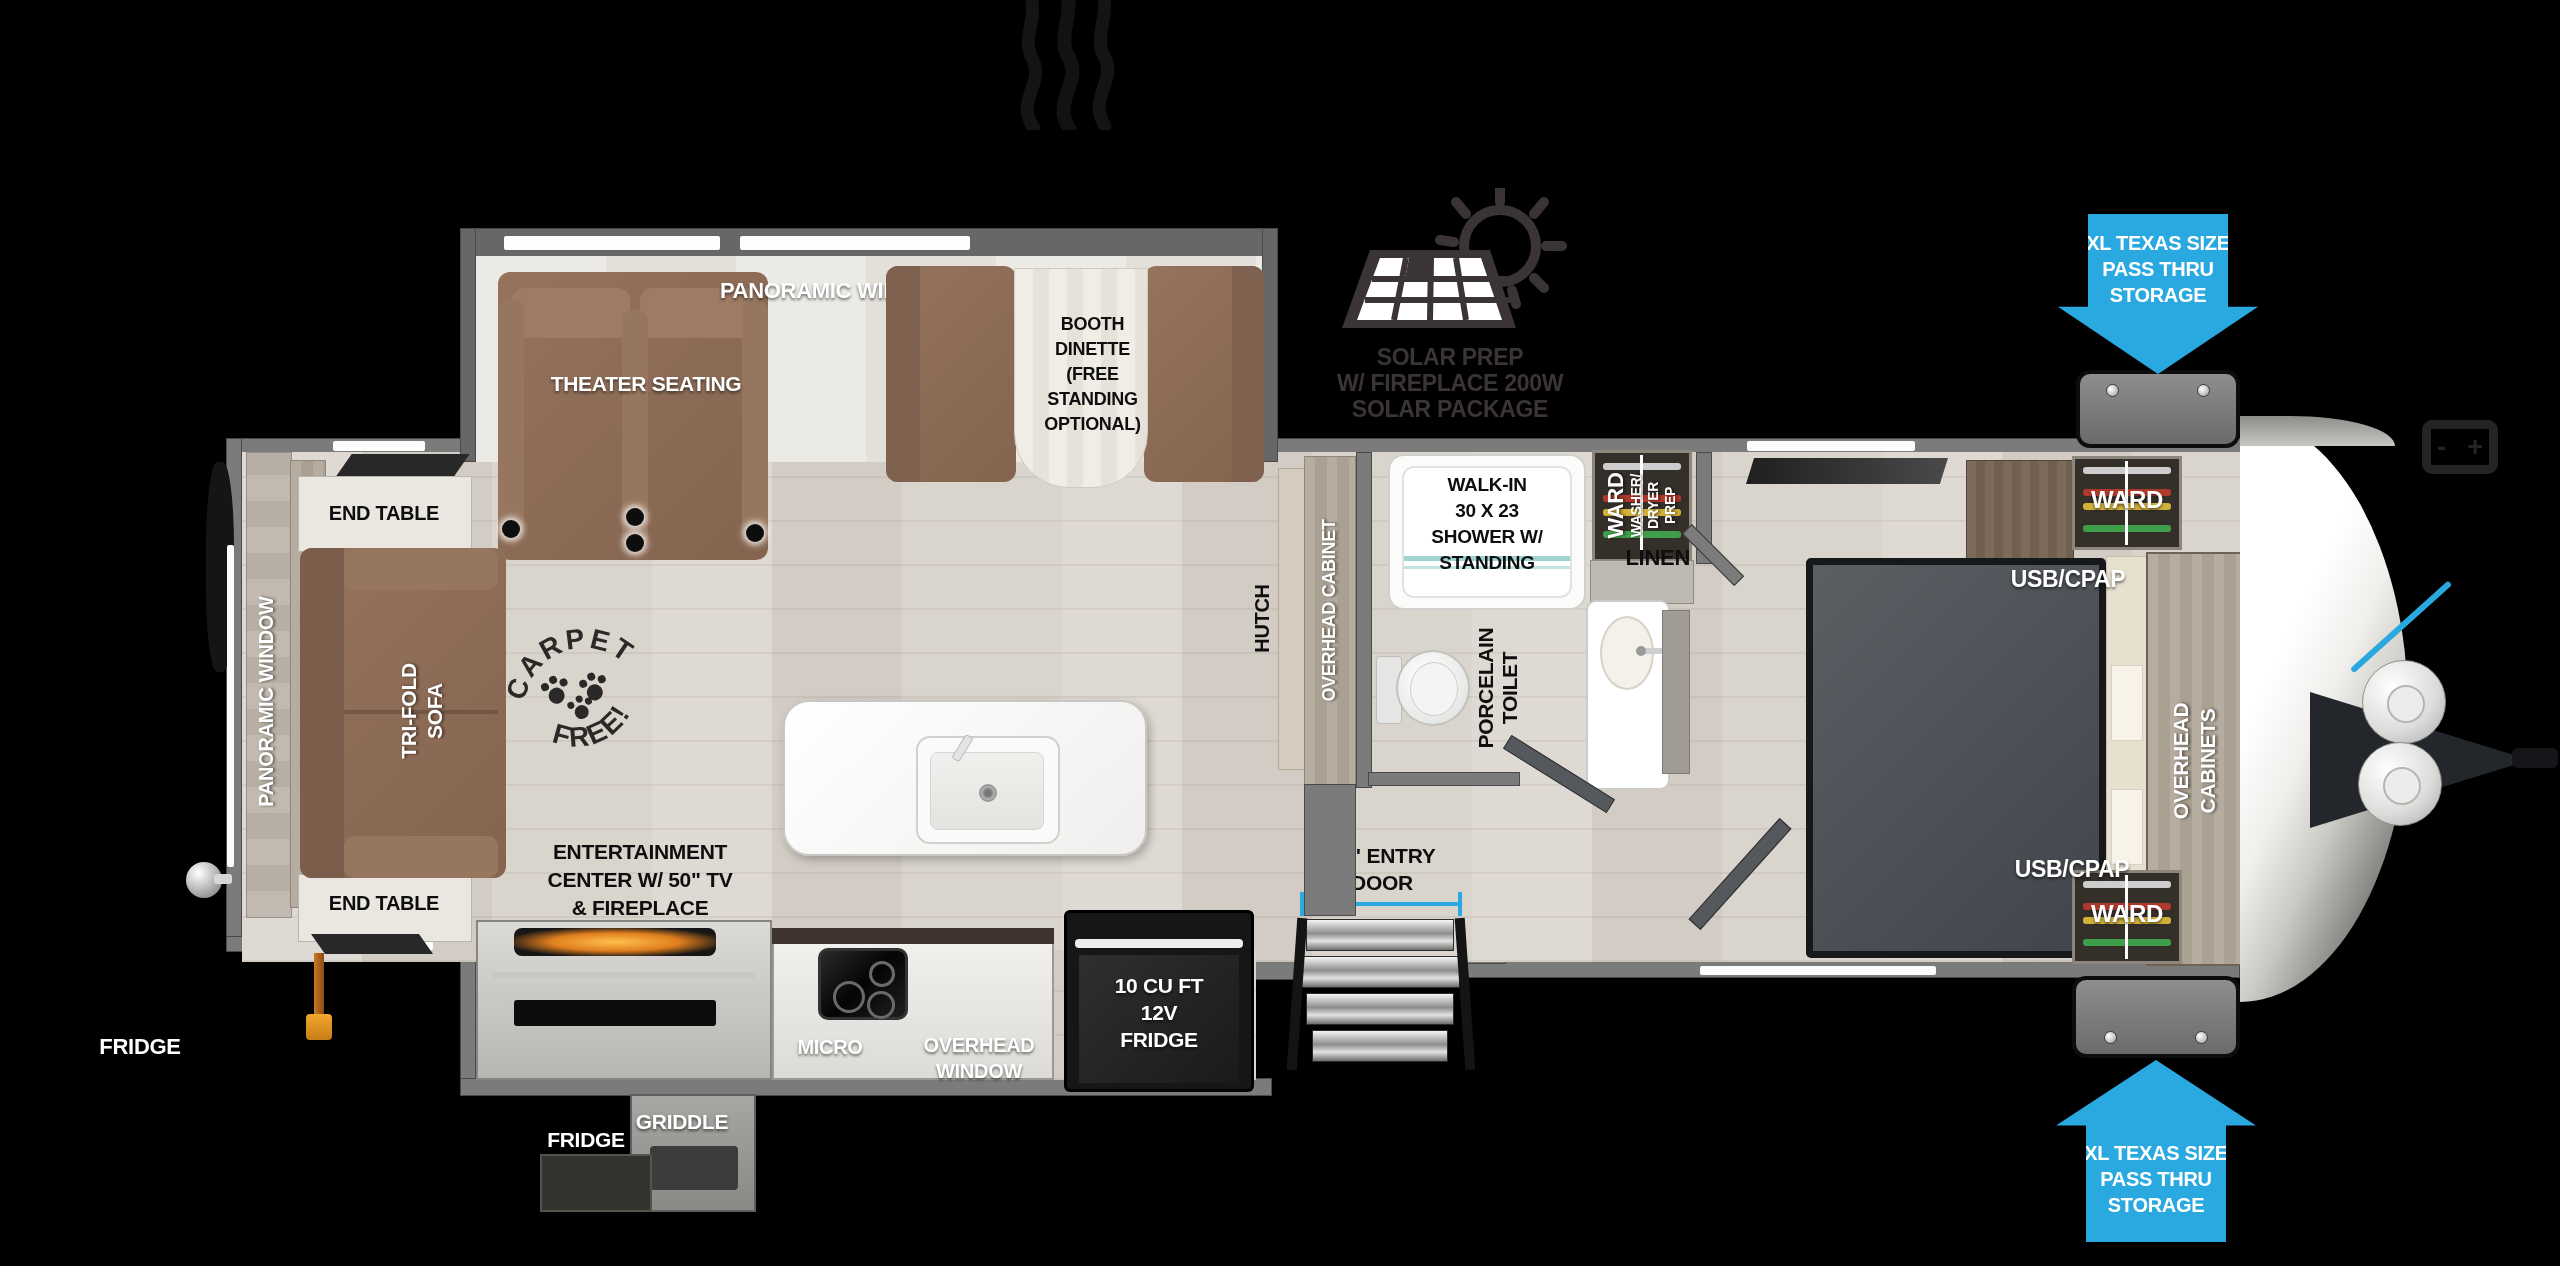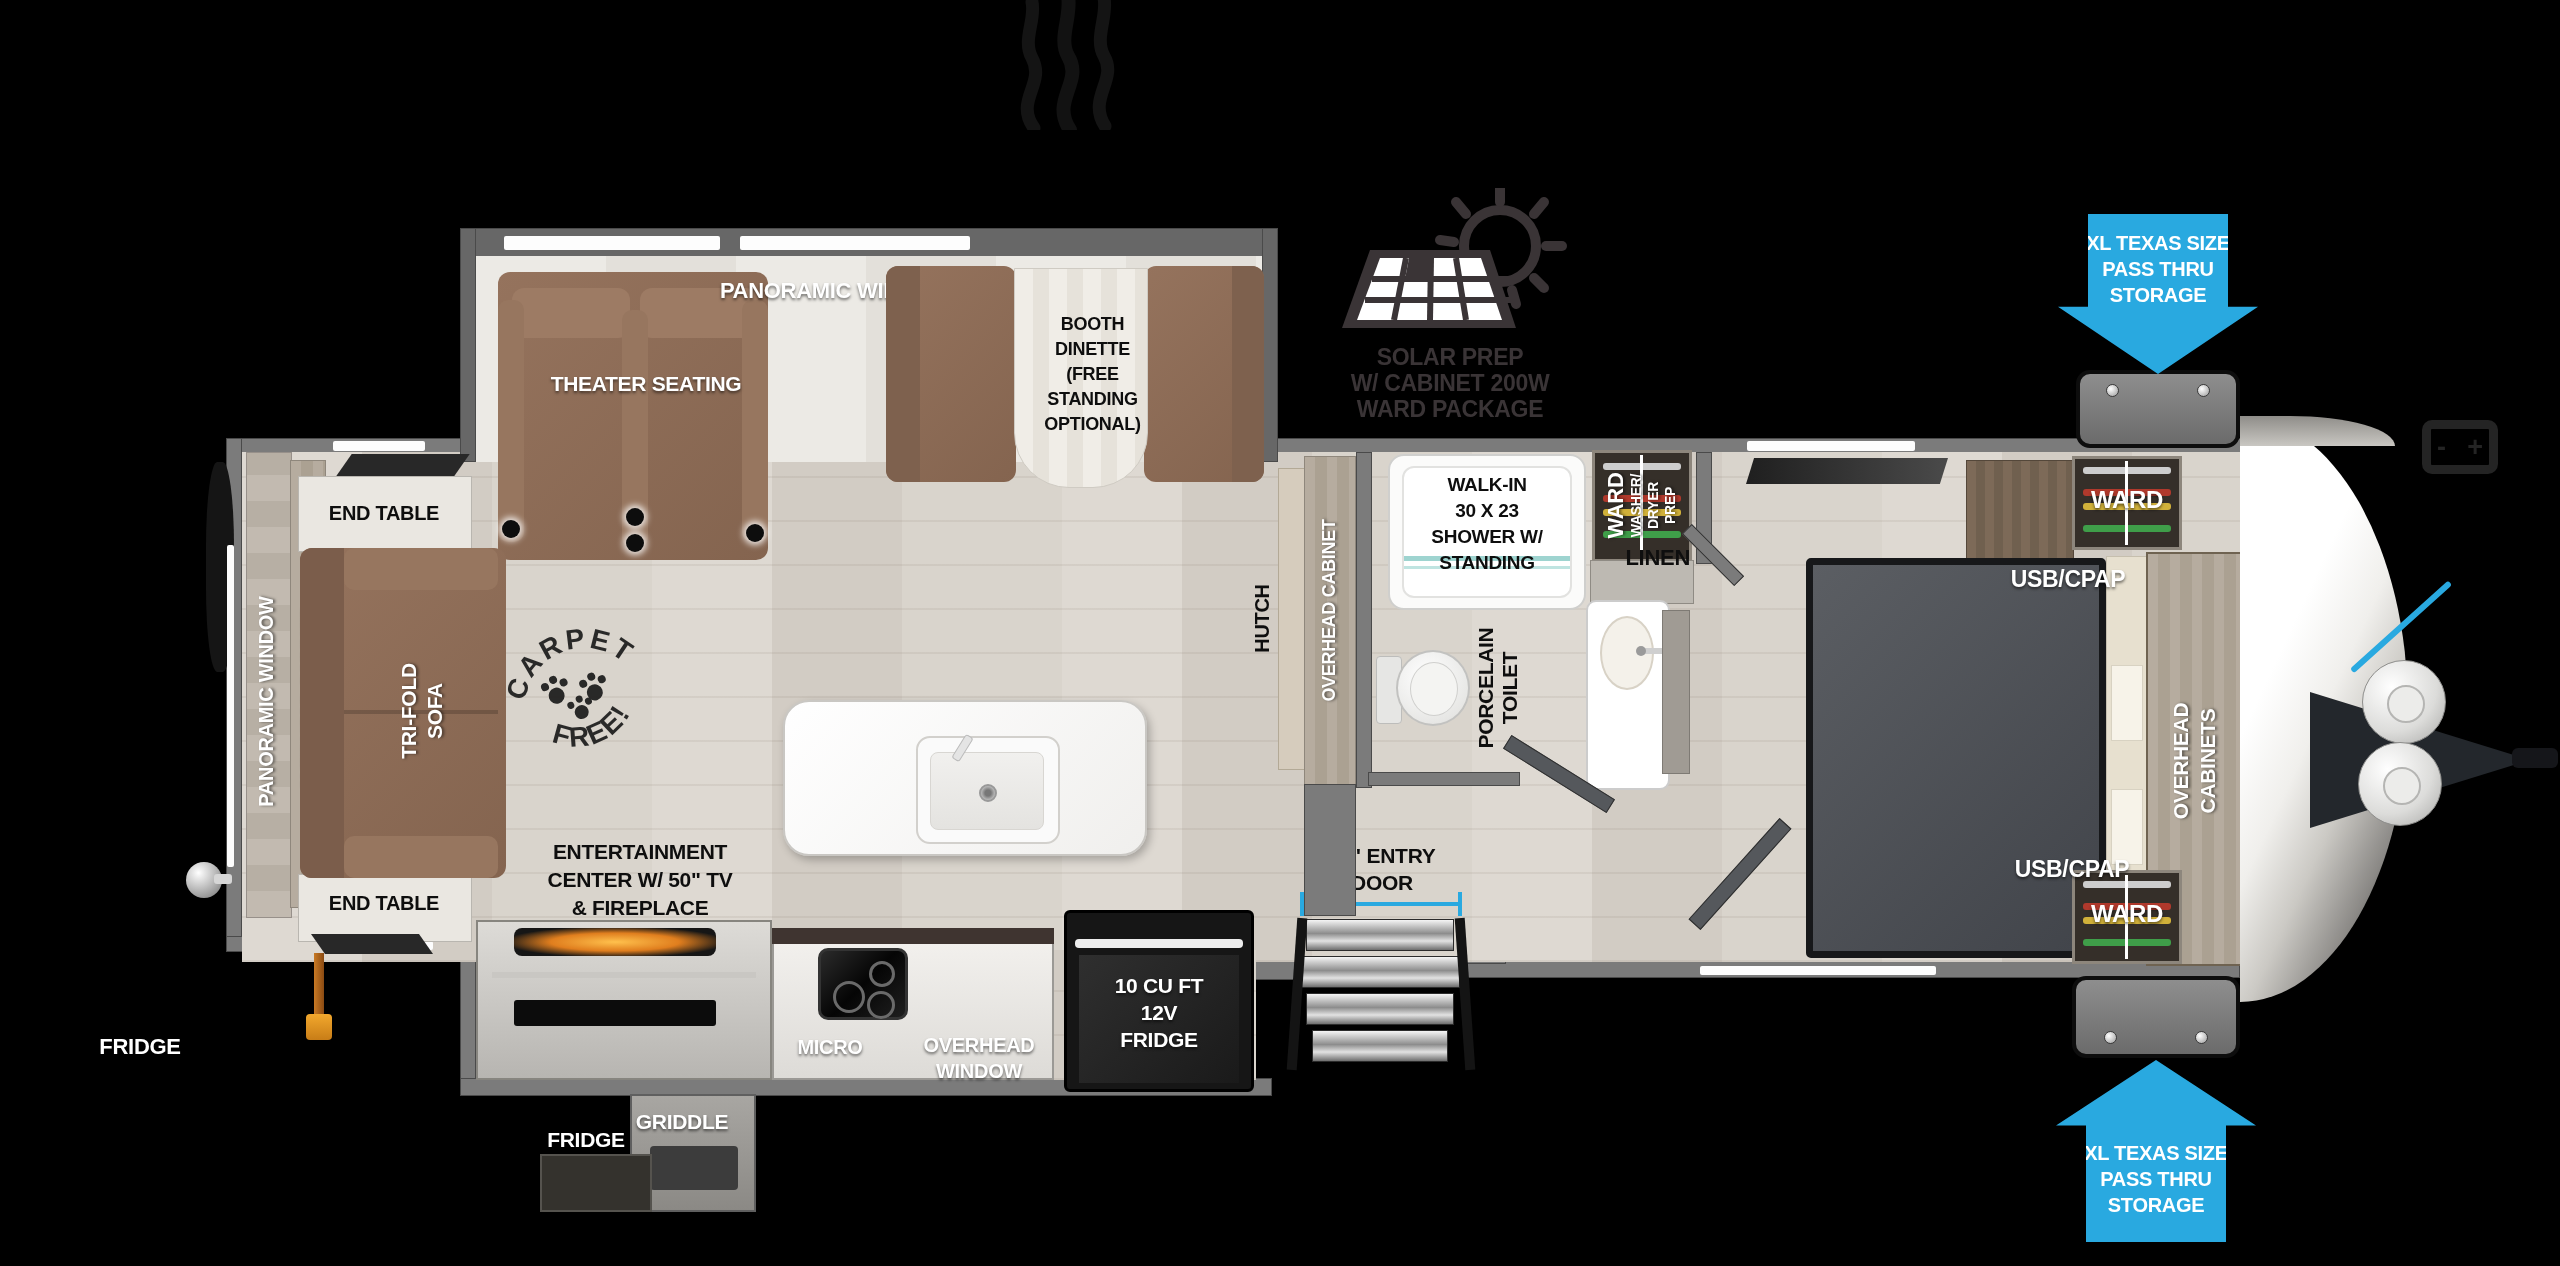--- a/index.html
+++ b/index.html
@@ -58,22 +58,22 @@
       <line x1="42" y1="91" x2="179" y2="91"></line>
         <line x1="35" y1="112" x2="185" y2="112"></line>
       <line x1="76" y1="70" x2="64" y2="132"></line>
         <line x1="101" y1="70" x2="100" y2="132"></line>
       <line x1="126" y1="70" x2="136" y2="132"></line>
     </g>
     <polygon points="79,70 101,70 101,91 75,91" fill="#3a3436"></polygon>
   </svg>
   <div class="lbl" style="left:1300px;top:344px;width:300px;color:#3a3436;font-size:23px;line-height:26px;">
     <div>SOLAR PREP</div>
-    <div>W/ CABINET 200W</div>
-    <div>WARD PACKAGE</div>
+    <div>W/ FIREPLACE 200W</div>
+    <div>SOLAR PACKAGE</div>
   </div>
 
   <div class="wall" style="left:226px;top:438px;width:2046px;height:16px;"></div>
   <div class="wall" style="left:226px;top:438px;width:16px;height:514px;"></div>
   <div class="wall" style="left:226px;top:936px;width:260px;height:16px;"></div>
   <div class="wall" style="left:460px;top:936px;width:16px;height:158px;"></div>
   <div class="wall" style="left:460px;top:1078px;width:812px;height:18px;"></div>
   <div class="wall" style="left:1460px;top:960px;width:780px;height:18px;"></div>
   <div class="wall" style="left:1252px;top:918px;width:48px;height:62px;"></div>
   <div class="wall" style="left:1458px;top:918px;width:48px;height:46px;"></div>

